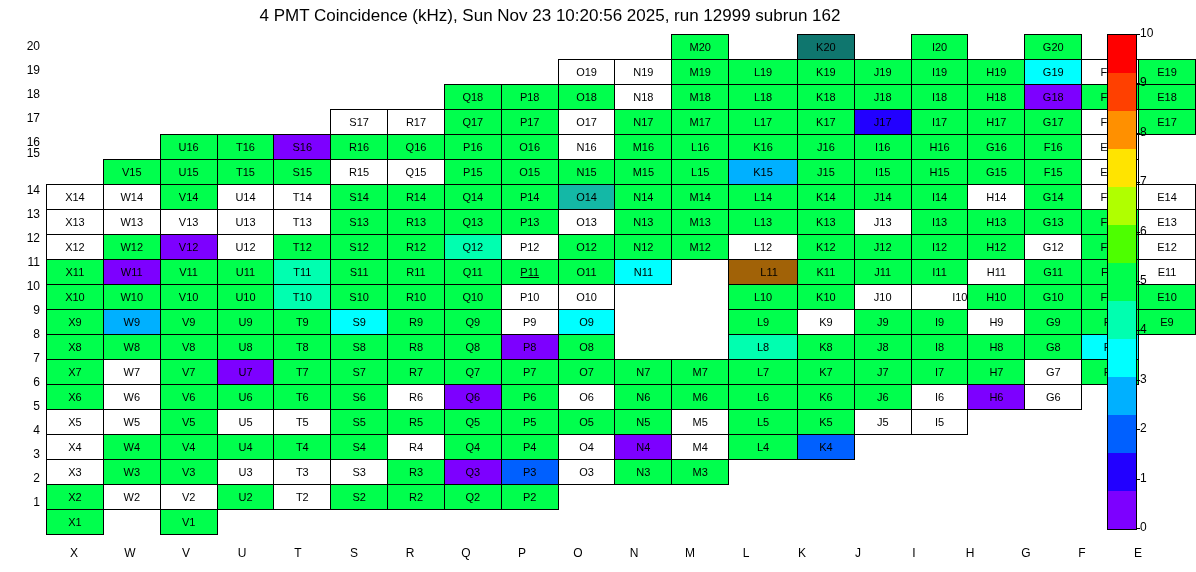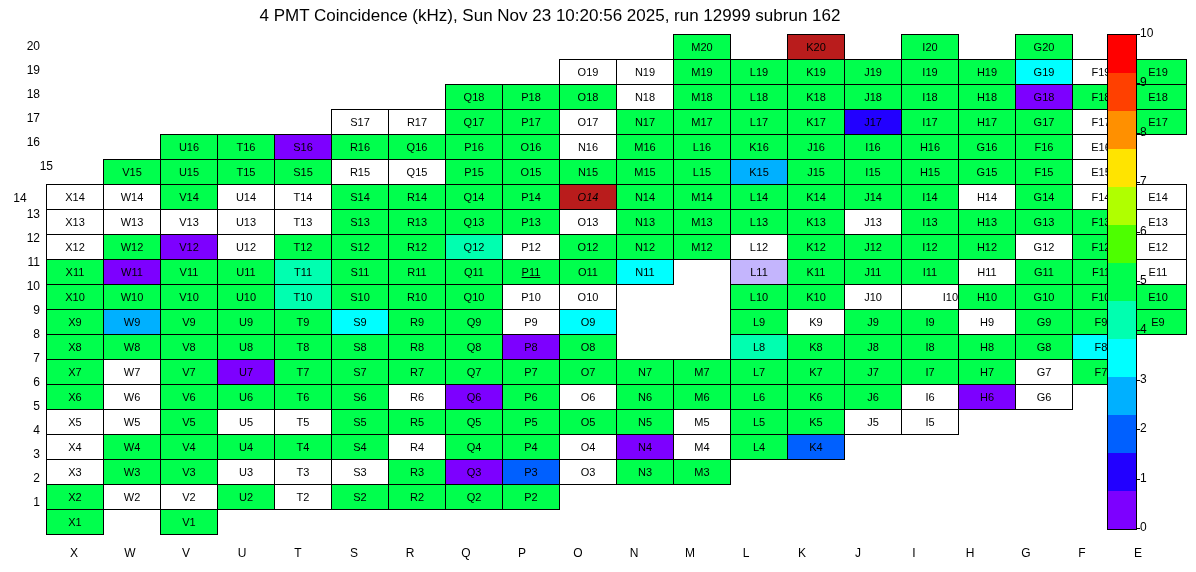--- a/index.html
+++ b/index.html
@@ -30,21 +30,21 @@
           <td style="background: rgb(255, 255, 255); border: none;"></td>
           <td style="background: rgb(255, 255, 255); border: none;"></td>
           <td style="background: rgb(255, 255, 255); border: none;"></td>
           <td style="background: rgb(255, 255, 255); border: none;"></td>
           <td style="background: rgb(255, 255, 255); border: none;"></td>
           <td style="background: rgb(255, 255, 255); border: none;"></td>
           <td style="background: rgb(255, 255, 255); border: none;"></td>
           <td style="background: rgb(255, 255, 255); border: none;"></td>
           <td style="background: rgb(0, 255, 77);">M20</td>
           <td style="background: rgb(255, 255, 255); border: none;"></td>
-          <td style="background: #b91c1c;">K20</td>
+          <td style="background: #0f766e;">K20</td>
           <td style="background: rgb(255, 255, 255); border: none;"></td>
           <td style="background: rgb(0, 255, 77);">I20</td>
           <td style="background: rgb(255, 255, 255); border: none;"></td>
           <td style="background: rgb(0, 255, 77);">G20</td>
           <td style="background: rgb(255, 255, 255); border: none;"></td>
           <td style="background: rgb(255, 255, 255); border: none;"></td>
         </tr>
         <tr>
           <td style="background: rgb(255, 255, 255); border: none;"></td>
           <td style="background: rgb(255, 255, 255); border: none;"></td>
@@ -158,21 +158,21 @@
         <tr>
           <td style="background: rgb(255, 255, 255);">X14</td>
           <td style="background: rgb(255, 255, 255);">W14</td>
           <td style="background: rgb(0, 255, 77);">V14</td>
           <td style="background: rgb(255, 255, 255);">U14</td>
           <td style="background: rgb(255, 255, 255);">T14</td>
           <td style="background: rgb(0, 255, 77);">S14</td>
           <td style="background: rgb(0, 255, 77);">R14</td>
           <td style="background: rgb(0, 255, 77);">Q14</td>
           <td style="background: rgb(0, 255, 77);">P14</td>
-          <td style="background: #b91c1c; font-style: italic;">O14</td>
+          <td style="background: #14b8a6;">O14</td>
           <td style="background: rgb(0, 255, 77);">N14</td>
           <td style="background: rgb(0, 255, 77);">M14</td>
           <td style="background: rgb(0, 255, 77);">L14</td>
           <td style="background: rgb(0, 255, 77);">K14</td>
           <td style="background: rgb(0, 255, 77);">J14</td>
           <td style="background: rgb(0, 255, 77);">I14</td>
           <td style="background: rgb(255, 255, 255);">H14</td>
           <td style="background: rgb(0, 255, 77);">G14</td>
           <td style="background: rgb(255, 255, 255);">F14</td>
           <td style="background: rgb(255, 255, 255);">E14</td>
@@ -227,21 +227,21 @@
           <td style="background: rgb(0, 255, 77);">V11</td>
           <td style="background: rgb(0, 255, 77);">U11</td>
           <td style="background: rgb(0, 255, 176);">T11</td>
           <td style="background: rgb(0, 255, 77);">S11</td>
           <td style="background: rgb(0, 255, 77);">R11</td>
           <td style="background: rgb(0, 255, 77);">Q11</td>
           <td style="background: rgb(0, 255, 77); text-decoration: underline;">P11</td>
           <td style="background: rgb(0, 255, 77);">O11</td>
           <td style="background: rgb(0, 255, 255);">N11</td>
           <td style="background: rgb(255, 255, 255); border: none;"></td>
-          <td style="background: #c4b5fd;">L11</td>
+          <td style="background: #a16207; padding-left: 12px;">L11</td>
           <td style="background: rgb(0, 255, 77);">K11</td>
           <td style="background: rgb(0, 255, 77);">J11</td>
           <td style="background: rgb(0, 255, 77);">I11</td>
           <td style="background: rgb(255, 255, 255);">H11</td>
           <td style="background: rgb(0, 255, 77);">G11</td>
           <td style="background: rgb(0, 255, 77);">F11</td>
           <td style="background: rgb(255, 255, 255);">E11</td>
         </tr>
         <tr>
           <td style="background: rgb(0, 255, 77);">X10</td>
@@ -466,22 +466,22 @@
       </tbody>
   </table>
 </div>
 
 <div id="ylabels">
     <div class="ylab" style="top: 39px;">20</div>
     <div class="ylab" style="top: 63px;">19</div>
     <div class="ylab" style="top: 87px;">18</div>
     <div class="ylab" style="top: 111px;">17</div>
     <div class="ylab" style="top: 135px;">16</div>
-    <div class="ylab" style="top: 159px; margin-left: 13px;">15</div>
-    <div class="ylab" style="top: 191px; text-align: center;">14</div>
+    <div class="ylab" style="top: 146px;">15</div>
+    <div class="ylab" style="top: 183px;">14</div>
     <div class="ylab" style="top: 207px;">13</div>
     <div class="ylab" style="top: 231px;">12</div>
     <div class="ylab" style="top: 255px;">11</div>
     <div class="ylab" style="top: 279px;">10</div>
     <div class="ylab" style="top: 303px;">9</div>
     <div class="ylab" style="top: 327px;">8</div>
     <div class="ylab" style="top: 351px;">7</div>
     <div class="ylab" style="top: 375px;">6</div>
     <div class="ylab" style="top: 399px;">5</div>
     <div class="ylab" style="top: 423px;">4</div>

